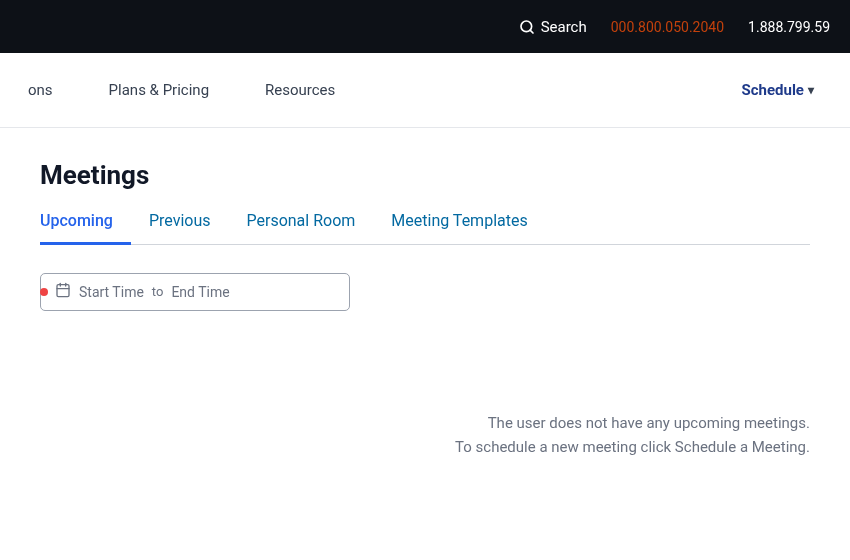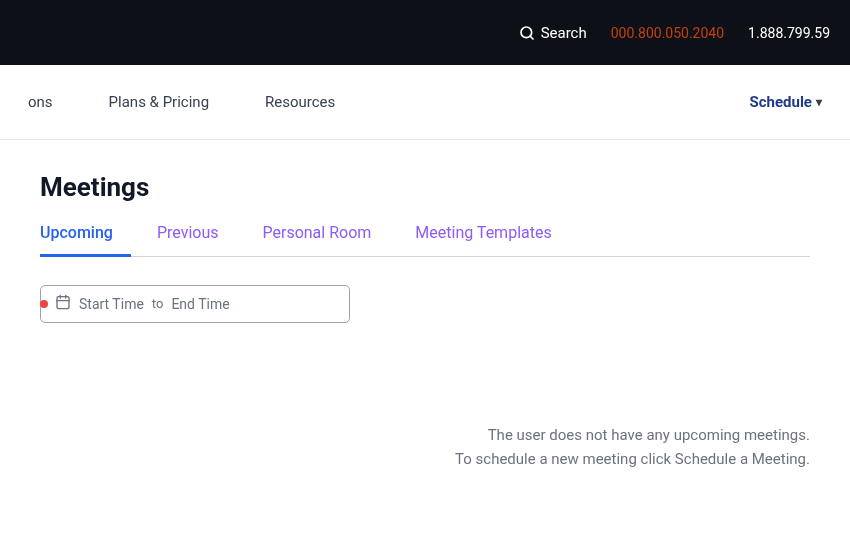--- a/index.html
+++ b/index.html
@@ -7,21 +7,21 @@
       font-family: -apple-system, BlinkMacSystemFont, 'Segoe UI', Roboto, sans-serif;
       background: #fff;
       width: 850px;
       min-height: 560px;
       overflow-x: hidden;
     }
 
     
     .top-bar {
       background: #0d1117;
-      height: 65px;
+      height: 53px;
       display: flex;
       align-items: center;
       justify-content: flex-end;
       padding: 0 20px;
       gap: 24px;
     }
     .top-bar-search {
       display: flex;
       align-items: center;
       gap: 6px;
@@ -38,21 +38,21 @@
       font-size: 14px;
     }
 
     
     .nav-bar {
       background: #fff;
       border-bottom: 1px solid #e5e7eb;
       height: 75px;
       display: flex;
       align-items: center;
-      padding: 0 0 0 0;
+      padding: 0 8px 0 0;
     }
     .nav-items {
       display: flex;
       align-items: center;
       flex: 1;
       height: 100%;
     }
     .nav-item {
       padding: 0 28px;
       height: 100%;
@@ -91,27 +91,27 @@
       color: #111827;
       margin-bottom: 11px;
     }
 
     
     .tabs {
       display: flex;
       align-items: center;
       border-bottom: 1px solid #d1d5db;
       margin-bottom: 28px;
-      gap: 8px;
+      gap: 0;
     }
     .tab {
       padding: 10px 18px 12px 0;
       margin-right: 18px;
       font-size: 16px;
-      color: #8b5cf6;
+      color: #0369a1;
       cursor: pointer;
       border-bottom: 3px solid transparent;
       margin-bottom: -1px;
       white-space: nowrap;
     }
     .tab:first-child { padding-left: 0; }
     .tab.active {
       color: #2563eb;
       border-bottom: 3px solid #2563eb;
       font-weight: 500;

